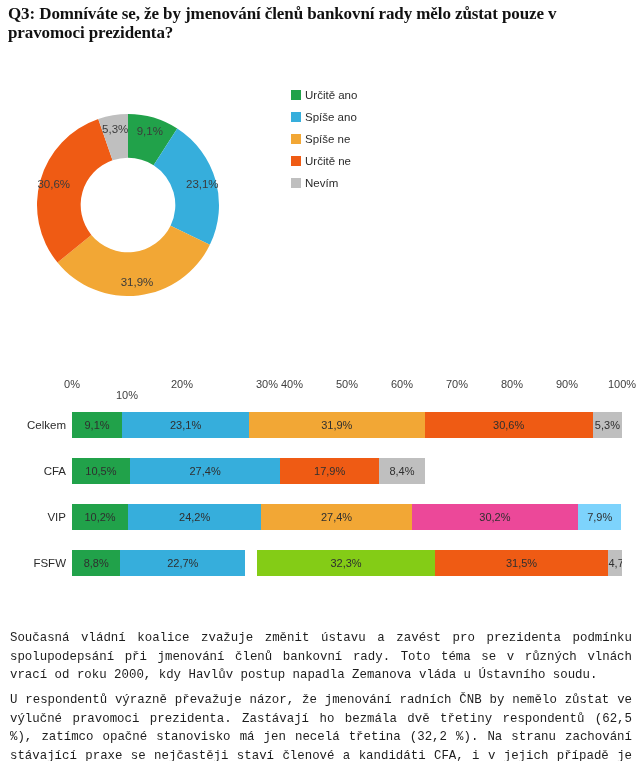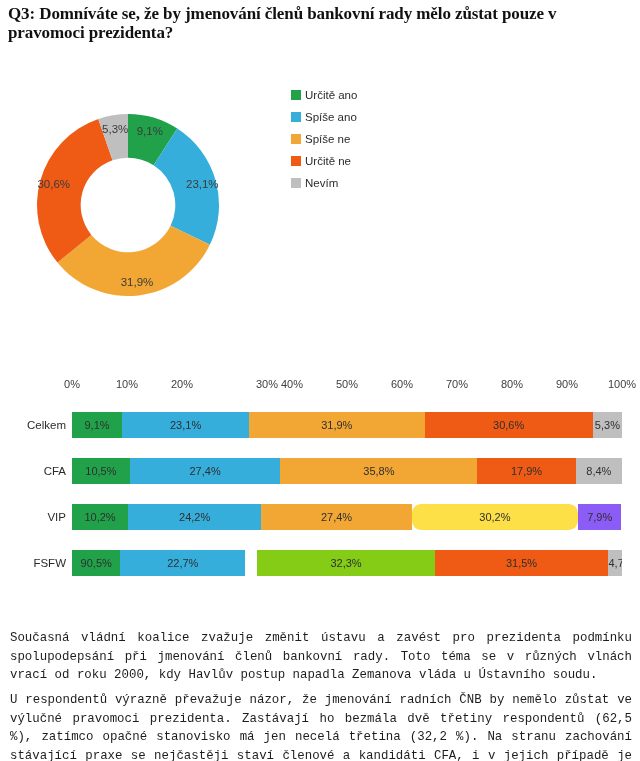--- a/index.html
+++ b/index.html
@@ -197,21 +197,21 @@
   </div>
   <div class="legend-row">
     <span class="legend-swatch" style="background:#BFBFBF"></span>
     <span class="legend-text">Nevím</span>
   </div>
 </div>
 
 <div class="barchart">
   <div class="axis" id="axis-ticks">
       <span class="axis-tick" style="left: 0%;">0%</span>
-      <span class="axis-tick" style="left: 10%;">10%</span>
+      <span class="axis-tick" style="left: 10%; margin-top: 11px;">10%</span>
       <span class="axis-tick" style="left: 20%;">20%</span>
       <span class="axis-tick" style="left: 30%; margin-left: 30px;">30%</span>
       <span class="axis-tick" style="left: 40%;">40%</span>
       <span class="axis-tick" style="left: 50%;">50%</span>
       <span class="axis-tick" style="left: 60%;">60%</span>
       <span class="axis-tick" style="left: 70%;">70%</span>
       <span class="axis-tick" style="left: 80%;">80%</span>
       <span class="axis-tick" style="left: 90%;">90%</span>
       <span class="axis-tick" style="left: 100%;">100%</span>
     </div>
@@ -224,39 +224,38 @@
           <div class="bar-seg" style="flex: 0 0 31.9%; background: rgb(242, 167, 53);">31,9%</div>
           <div class="bar-seg" style="flex: 0 0 30.6%; background: rgb(239, 91, 20);">30,6%</div>
           <div class="bar-seg" style="flex: 0 0 5.3%; background: rgb(191, 191, 191);">5,3%</div>
         </div>
       </div>
       <div class="bar-row">
         <div class="bar-label">CFA</div>
         <div class="bar-track">
           <div class="bar-seg" style="flex: 0 0 10.5%; background: rgb(33, 162, 74);">10,5%</div>
           <div class="bar-seg" style="flex: 0 0 27.4%; background: rgb(54, 174, 220);">27,4%</div>
-          <div class="bar-seg" style="flex: 0 0 35.8%; background: rgb(242, 167, 53);">35,8%</div>
           <div class="bar-seg" style="flex: 0 0 17.9%; background: rgb(239, 91, 20);">17,9%</div>
           <div class="bar-seg" style="flex: 0 0 8.4%; background: rgb(191, 191, 191);">8,4%</div>
         </div>
       </div>
       <div class="bar-row">
         <div class="bar-label">VIP</div>
         <div class="bar-track">
           <div class="bar-seg" style="flex: 0 0 10.2%; background: rgb(33, 162, 74);">10,2%</div>
           <div class="bar-seg" style="flex: 0 0 24.2%; background: rgb(54, 174, 220);">24,2%</div>
           <div class="bar-seg" style="flex: 0 0 27.4%; background: rgb(242, 167, 53);">27,4%</div>
-          <div class="bar-seg" style="flex: 0 0 30.2%; background: #fde047; border-radius: 9px;">30,2%</div>
-          <div class="bar-seg" style="flex: 0 0 7.9%; background: #8b5cf6;">7,9%</div>
+          <div class="bar-seg" style="flex: 0 0 30.2%; background: #ec4899;">30,2%</div>
+          <div class="bar-seg" style="flex: 0 0 7.9%; background: #7dd3fc;">7,9%</div>
         </div>
       </div>
       <div class="bar-row">
         <div class="bar-label">FSFW</div>
         <div class="bar-track">
-          <div class="bar-seg" style="flex: 0 0 8.8%; background: rgb(33, 162, 74);">90,5%</div>
+          <div class="bar-seg" style="flex: 0 0 8.8%; background: rgb(33, 162, 74);">8,8%</div>
           <div class="bar-seg" style="flex: 0 0 22.7%; background: rgb(54, 174, 220);">22,7%</div>
           <div class="bar-seg" style="flex: 0 0 32.3%; background: #84cc16; margin-left: 12px;">32,3%</div>
           <div class="bar-seg" style="flex: 0 0 31.5%; background: rgb(239, 91, 20);">31,5%</div>
           <div class="bar-seg" style="flex: 0 0 4.7%; background: rgb(191, 191, 191);">4,7%</div>
         </div>
       </div>
     </div>
 </div>
 
 <div class="body-text" id="para1">Současná vládní koalice zvažuje změnit ústavu a zavést pro prezidenta podmínku spolupodepsání při jmenování členů bankovní rady. Toto téma se v různých vlnách vrací od roku 2000, kdy Havlův postup napadla Zemanova vláda u Ústavního soudu.</div>

